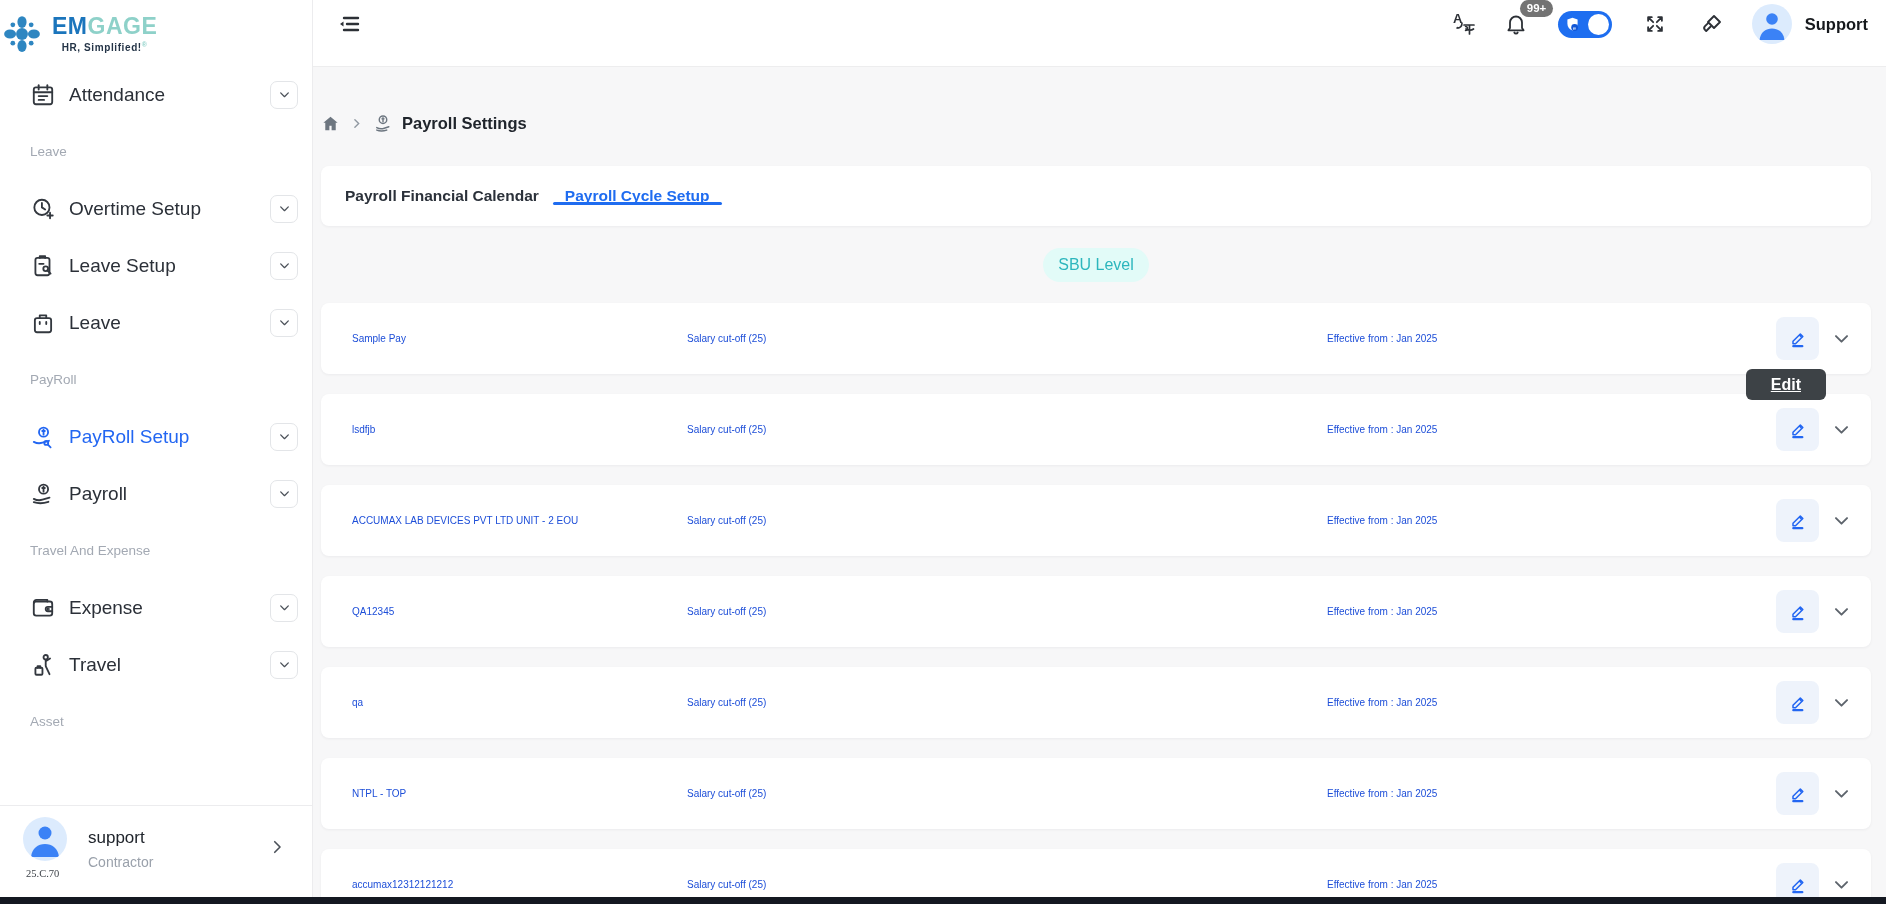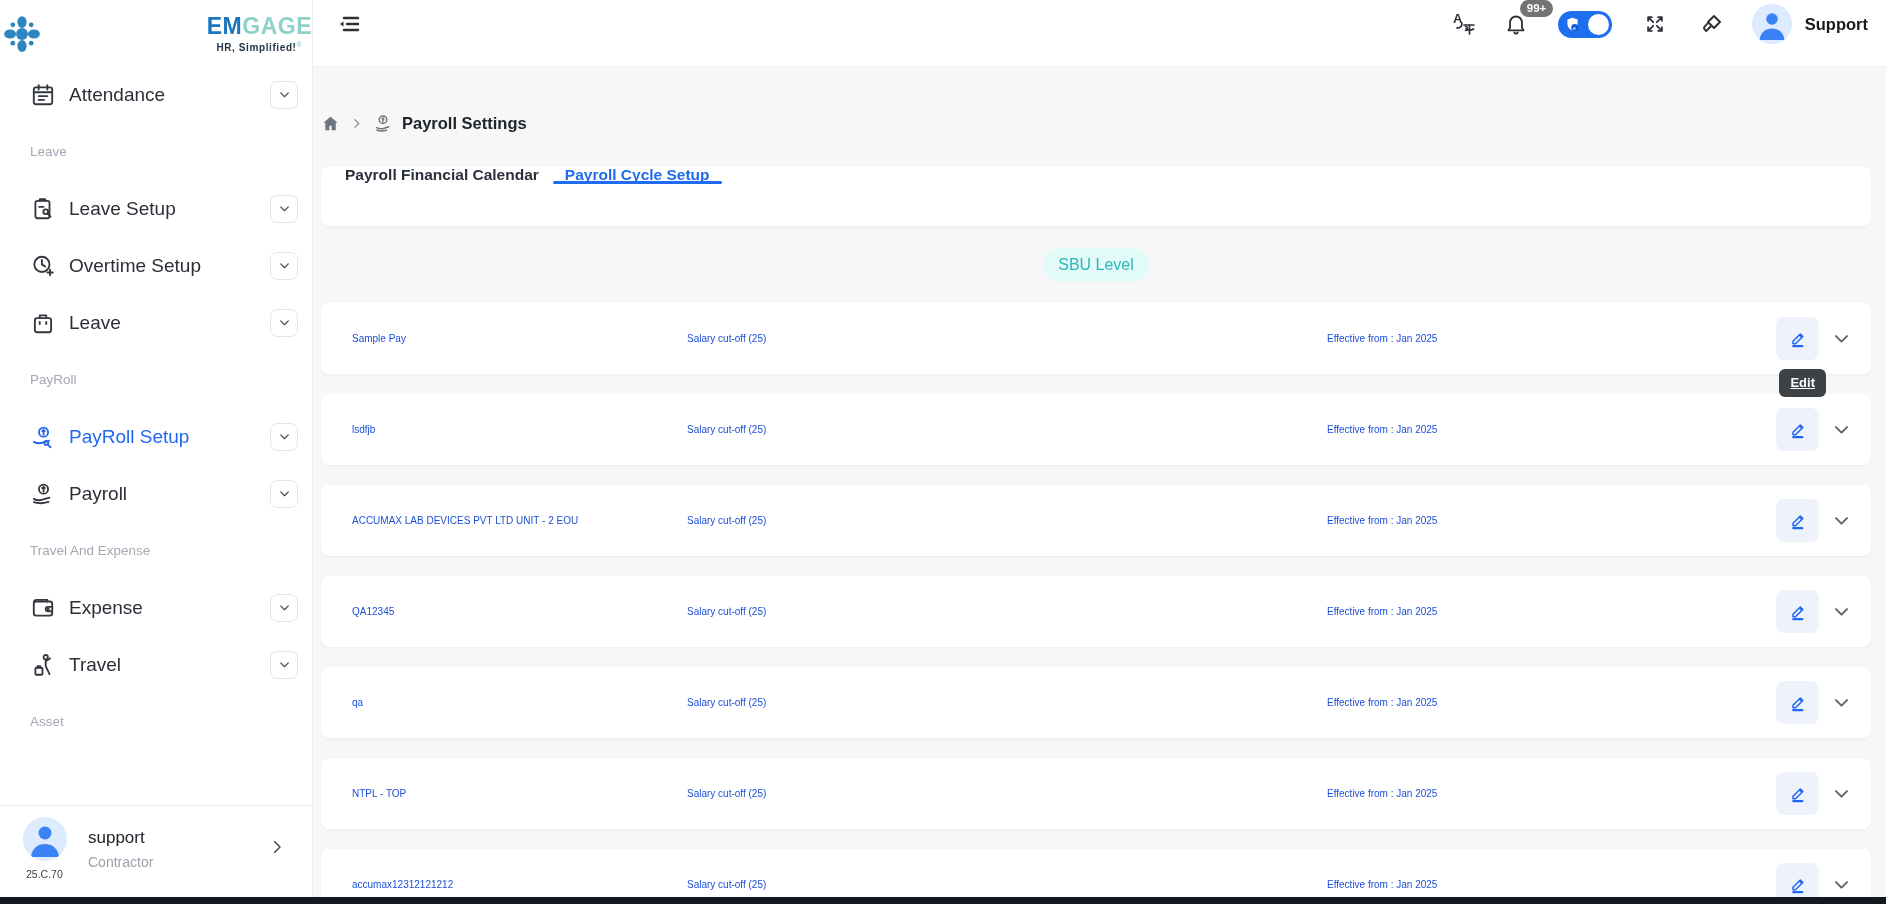--- a/index.html
+++ b/index.html
@@ -8,21 +8,21 @@
     font-family:"Liberation Sans", sans-serif;
     background:#f7f7f8; color:#252b33; position:relative;
   }
   svg { display:block; }
 
   
   .sidebar {
     position:absolute; left:0; top:0; width:313px; height:904px;
     background:#fff; border-right:1px solid #ececee; z-index:5;
   }
-  .logo-wrap { height:64px; display:flex; align-items:center; justify-content:space-between; gap:8px; padding-top:4px; }
+  .logo-wrap { height:64px; display:flex; align-items:center; justify-content:flex-start; gap:8px; padding-top:4px; }
   .logo-txt { display:flex; flex-direction:column; align-items:center; line-height:1; }
   .logo-word { font-size:23px; font-weight:800; letter-spacing:.5px; }
   .logo-word .em { color:#1b75bc; }
   .logo-word .gage { color:#8ed1c9; }
   .logo-tag { font-size:10px; font-weight:700; color:#243447; letter-spacing:.6px; margin-top:3px; }
   .logo-tag sup { color:#8ed1c9; font-size:7px; }
 
   .nav { padding-top:2px; }
   .nav-section-label { height:57px; display:flex; align-items:center; padding-left:30px; font-size:13.5px; color:#a3a9b3; }
   .nav-item { height:57px; display:flex; align-items:center; padding-left:30px; position:relative; cursor:pointer; color:#2b3038; }
@@ -37,21 +37,21 @@
     border-radius:7px; background:#fff; display:flex; align-items:center; justify-content:center; cursor:pointer;
   }
   .nav-chev svg { width:13px; height:13px; color:#4b5159; }
 
   .side-footer {
     position:absolute; left:0; bottom:7px; width:100%; height:92px;
     border-top:1px solid #ececee; background:#fff;
   }
   .sf-avatar { position:absolute; left:23px; top:11px; width:44px; height:44px; border-radius:50%; background:#dcebfd; overflow:hidden; }
   .sf-avatar svg { width:44px; height:44px; }
-  .sf-version { position:absolute; left:26px; top:62px; font-size:10.5px; color:#3a3f45; }
+  .sf-version { position:absolute; left:26px; top:62px; font-size:10.5px; color:#3a3f45;font-family:Liberation Serif, serif; }
   .sf-name { position:absolute; left:88px; top:22px; font-size:17px; font-weight:500; color:#20252c; }
   .sf-role { position:absolute; left:88px; top:48px; font-size:14px; color:#9aa1ab; }
   .sf-chev { position:absolute; right:26px; top:32px; width:18px; height:18px; color:#4b5159; cursor:pointer; }
 
   
   .topbar {
     position:absolute; left:313px; top:0; width:1573px; height:67px;
     background:#fff; border-bottom:1px solid #ededee;
     display:flex; align-items:flex-start; z-index:4;
   }
@@ -86,21 +86,21 @@
   .content { position:absolute; left:313px; top:80px; width:1573px; height:837px; padding:0 15px 0 8px; }
   .breadcrumb { margin-top:30px; height:26px; display:flex; align-items:center; }
   .bc-home { width:19px; height:19px; color:#6d7680; cursor:pointer; }
   .bc-sep { width:13px; height:13px; color:#9199a2; margin:0 10px; }
   .bc-ico { width:20px; height:20px; color:#6d7680; margin-right:9px; }
   .bc-title { font-size:16.5px; font-weight:700; color:#20252c; }
 
   .tab-card {
     margin-top:30px; height:60px; background:#fff; border-radius:8px;
     box-shadow:0 1px 3px rgba(20,24,34,.05);
-    display:flex; align-items:flex-start; padding-left:12px;
+    display:flex; align-items:center; padding-left:12px;
   }
   .tab { display:flex; align-items:center; padding:0 12px; margin-right:2px; font-size:15.5px; font-weight:600; color:#2b313a; position:relative; cursor:pointer; }
   .tab.active { color:#1f6cf0; }
   .tab.active::after { content:""; position:absolute; left:0; right:0; bottom:0; height:3px; background:#1f6cf0; border-radius:2px; }
 
   .level-badge-wrap { display:flex; justify-content:center; margin-top:22px; }
   .level-badge { background:#e2fbf8; color:#2cb6bd; font-size:16px; font-weight:500; padding:8px 15px; border-radius:17px; }
 
   .rows { margin-top:21px; }
   .row-card {
@@ -110,21 +110,21 @@
     padding:0 20px 0 31px; position:relative;
   }
   .row-cell { font-size:10px; color:#1d4ed8; white-space:nowrap; overflow:hidden; }
   .row-actions { display:flex; align-items:center; gap:13px; }
   .edit-btn { width:43px; height:43px; border-radius:8px; background:#eef3fb; border:none; display:flex; align-items:center; justify-content:center; cursor:pointer; }
   .edit-btn svg { width:20px; height:20px; }
   .row-chev { width:19px; height:19px; color:#5d646c; cursor:pointer; background:none; border:none; padding:0; }
   .row-chev svg { width:19px; height:19px; }
   .edit-tooltip {
     position:absolute; top:66px; right:45px; background:#3d4246; color:#fff;
-    font-size:13px; font-weight:600; padding:6px 11px; border-radius:6px; z-index:8; line-height:1.2;text-decoration:underline;
+    font-size:16px; font-weight:600; padding:6px 25px; border-radius:6px; z-index:8; line-height:1.2;text-decoration:underline;
   }
 
   .bottom-bar { position:absolute; left:0; bottom:0; width:1886px; height:7px; background:#141821; z-index:20; }
 </style>
 </head>
 <body>
 
 <aside class="sidebar">
   <div class="logo-wrap">
     <svg width="44" height="44" viewBox="0 0 48 48">
@@ -162,43 +162,43 @@
         <span class="nav-chev">
           <svg viewBox="0 0 24 24" fill="none" stroke="currentColor" stroke-width="2.4" stroke-linecap="round" stroke-linejoin="round">
             <polyline points="5 9 12 16 19 9"></polyline>
           </svg>
         </span>
       </div>
       <div class="nav-section-label">Leave</div>
       <div class="nav-item">
         <span class="nv-ico">
           <svg viewBox="0 0 24 24" fill="none" stroke="currentColor" stroke-width="1.7" stroke-linecap="round" stroke-linejoin="round">
+            <circle cx="11" cy="10.5" r="7"></circle>
+            <path d="M11 6.5v4l3 2"></path>
+            <path d="M18.5 15.5v5M16 18h5"></path>
+          </svg>
+        </span>
+        <span class="nv-label">Overtime Setup</span>
+        <span class="nav-chev">
+          <svg viewBox="0 0 24 24" fill="none" stroke="currentColor" stroke-width="2.4" stroke-linecap="round" stroke-linejoin="round">
+            <polyline points="5 9 12 16 19 9"></polyline>
+          </svg>
+        </span>
+      </div>
+      <div class="nav-item">
+        <span class="nv-ico">
+          <svg viewBox="0 0 24 24" fill="none" stroke="currentColor" stroke-width="1.7" stroke-linecap="round" stroke-linejoin="round">
             <rect x="5" y="4.5" width="13" height="16" rx="2"></rect>
             <path d="M9 4.5V3h5v1.5"></path>
             <path d="M8.5 10h4"></path>
             <circle cx="14.5" cy="14.5" r="2.2"></circle>
             <path d="M16 16l3 3"></path>
           </svg>
         </span>
         <span class="nv-label">Leave Setup</span>
-        <span class="nav-chev">
-          <svg viewBox="0 0 24 24" fill="none" stroke="currentColor" stroke-width="2.4" stroke-linecap="round" stroke-linejoin="round">
-            <polyline points="5 9 12 16 19 9"></polyline>
-          </svg>
-        </span>
-      </div>
-      <div class="nav-item">
-        <span class="nv-ico">
-          <svg viewBox="0 0 24 24" fill="none" stroke="currentColor" stroke-width="1.7" stroke-linecap="round" stroke-linejoin="round">
-            <circle cx="11" cy="10.5" r="7"></circle>
-            <path d="M11 6.5v4l3 2"></path>
-            <path d="M18.5 15.5v5M16 18h5"></path>
-          </svg>
-        </span>
-        <span class="nv-label">Overtime Setup</span>
         <span class="nav-chev">
           <svg viewBox="0 0 24 24" fill="none" stroke="currentColor" stroke-width="2.4" stroke-linecap="round" stroke-linejoin="round">
             <polyline points="5 9 12 16 19 9"></polyline>
           </svg>
         </span>
       </div>
       <div class="nav-item">
         <span class="nv-ico">
           <svg viewBox="0 0 24 24" fill="none" stroke="currentColor" stroke-width="1.7" stroke-linecap="round" stroke-linejoin="round">
             <rect x="4.5" y="7.5" width="15" height="13" rx="2"></rect>

